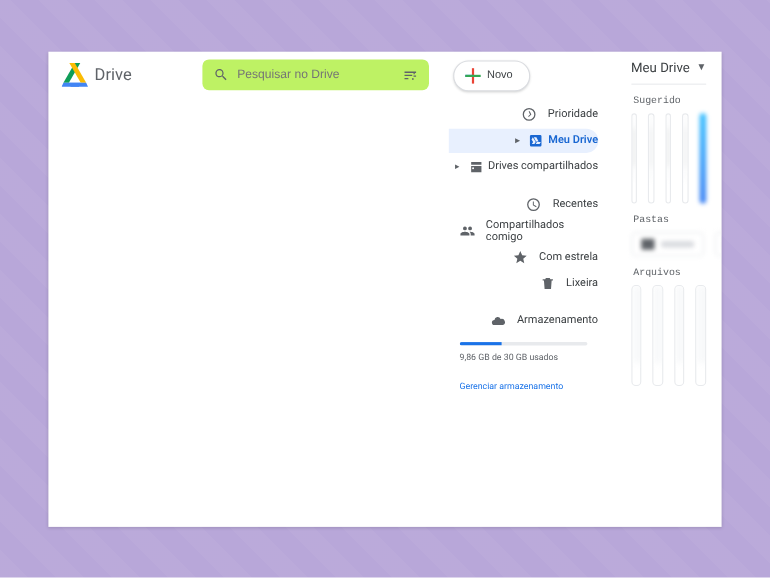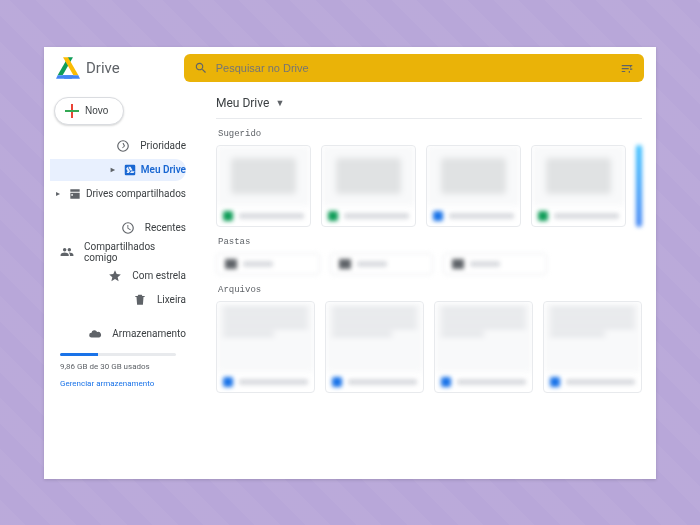--- a/index.html
+++ b/index.html
@@ -6,31 +6,31 @@
   html, body { width: 700px; height: 525px; }
   body {
     font-family: -apple-system, BlinkMacSystemFont, "Segoe UI", Roboto, Arial, sans-serif;
     background: #b8a7d9;
     background-image:
       repeating-linear-gradient(45deg, rgba(255,255,255,0.04) 0 18px, rgba(255,255,255,0) 18px 36px);
     display: flex; align-items: center; justify-content: center;
   }
   .frame {
     width: 612px; height: 432px; background: #fff; position: relative;
-    display: flex; flex-direction: column; overflow: hidden;
+    display: flex; overflow: hidden;
     box-shadow: 0 1px 3px rgba(0,0,0,0.15);
   }
   .topbar {
     height: 42px; display: flex; align-items: center; padding: 0 12px; gap: 64px;
   }
   .brand { display: flex; align-items: center; gap: 6px; }
   .brand svg { width: 24px; height: 22px; }
   .brand-name { font-size: 15px; color: #5f6368; }
   .search {
-    flex: 1; height: 28px; background: #eab308; border-radius: 6px;
+    flex: 1; height: 28px; background: #bef264; border-radius: 6px;
     display: flex; align-items: center; padding: 0 10px; gap: 8px; color: #5f6368;
   }
   .search input {
     flex: 1; border: 0; background: transparent; font-size: 11px; color: #5f6368; outline: none;
   }
   .search .ic { width: 14px; height: 14px; display: inline-flex; align-items: center; justify-content: center; }
   .layout { flex: 1; display: flex; overflow: hidden; gap: 16px; }
   .sidebar {
     width: 148px; padding: 6px 6px 8px 6px; font-size: 10px; color: #3c4043;
     display: flex; flex-direction: column; gap: 2px;
@@ -52,21 +52,21 @@
   }
   .sb-item.indent { padding-left: 4px; gap: 4px; }
   .sb-item .arrow { width: 8px; color: #5f6368; font-size: 8px; }
   .sb-item.active { background: #e8f0fe; color: #1967d2; font-weight: 600; }
   .sb-item .ic { width: 14px; height: 14px; display: inline-flex; align-items: center; justify-content: center; color: #5f6368; }
   .sb-item.active .ic { color: #1967d2; }
   .sb-gap { height: 8px; }
   .storage-bar { margin: 6px 10px 4px 10px; height: 3px; background: #e8eaed; border-radius: 2px; overflow: hidden; }
   .storage-bar > div { height: 100%; width: 33%; background: #1a73e8; }
   .storage-text { font-size: 8px; color: #5f6368; padding-left: 10px; }
-  .storage-link { font-size: 8px; color: #1a73e8; padding-left: 10px; margin-top: 6px; cursor: pointer; }
+  .storage-link { font-size: 8px; color: #1a73e8; padding-left: 10px; margin-top: 16px; cursor: pointer; }
 
   .main { flex: 1; padding: 0 14px 0 8px; overflow: hidden; display: flex; flex-direction: column; }
   .crumb-row {
     height: 30px; display: flex; align-items: center; border-bottom: 1px solid #e8eaed;
     font-size: 12px; color: #3c4043; gap: 6px; cursor: pointer;
   }
   .crumb-row .caret { font-size: 9px; color: #5f6368; }
   .sec-label { font-size: 9px; color: #5f6368; margin: 10px 0 6px 2px; font-family: Liberation Mono, monospace; }
 
   .sug-row { display: flex; gap: 10px; }

